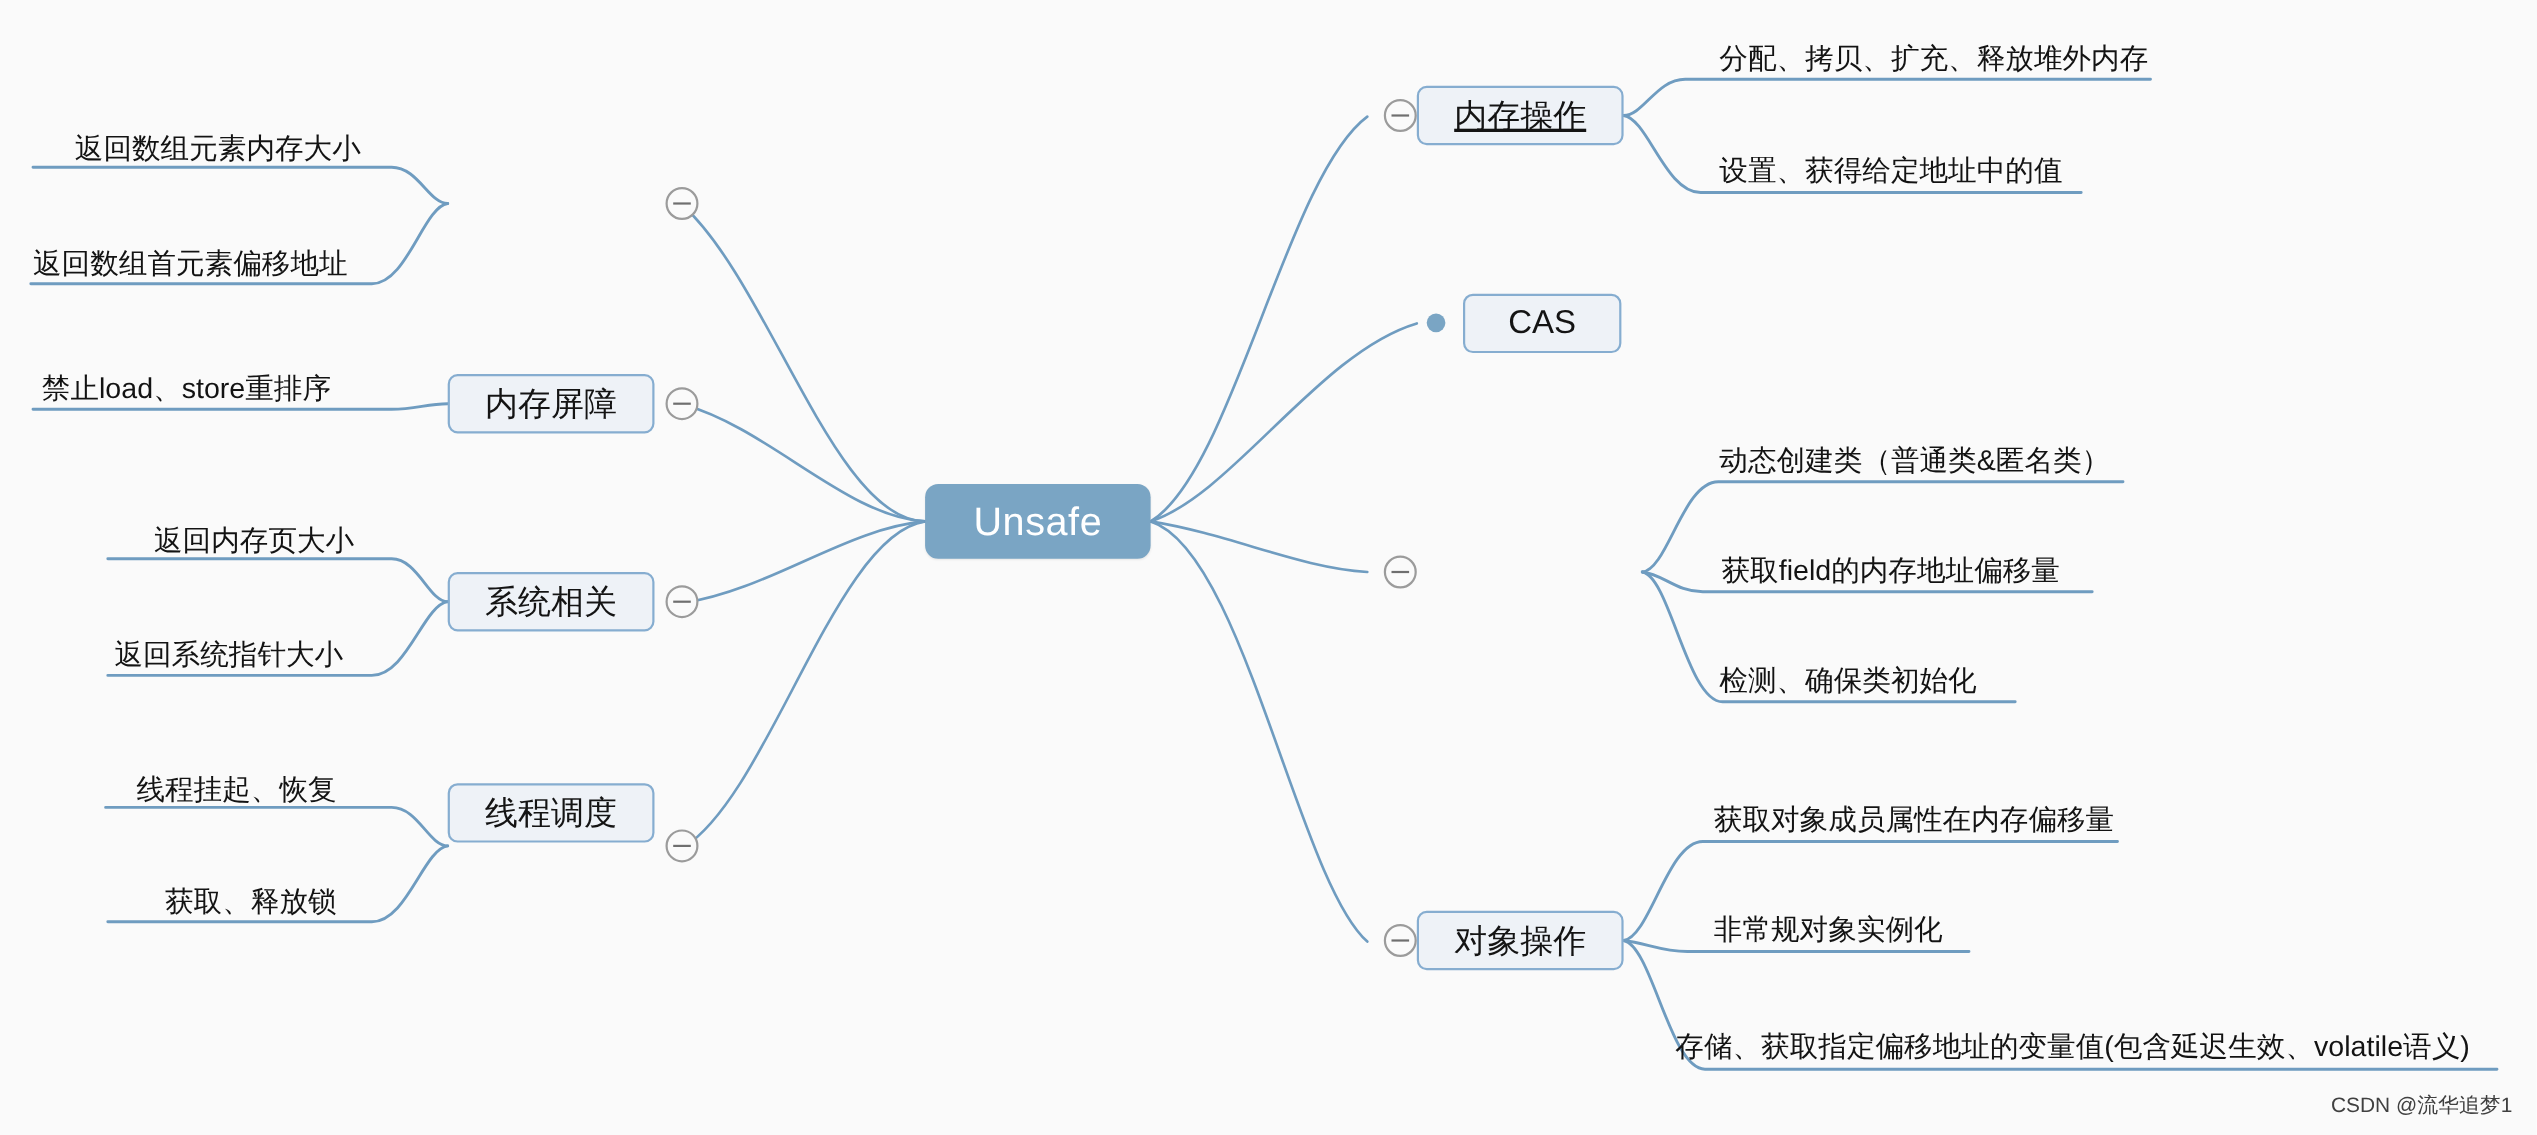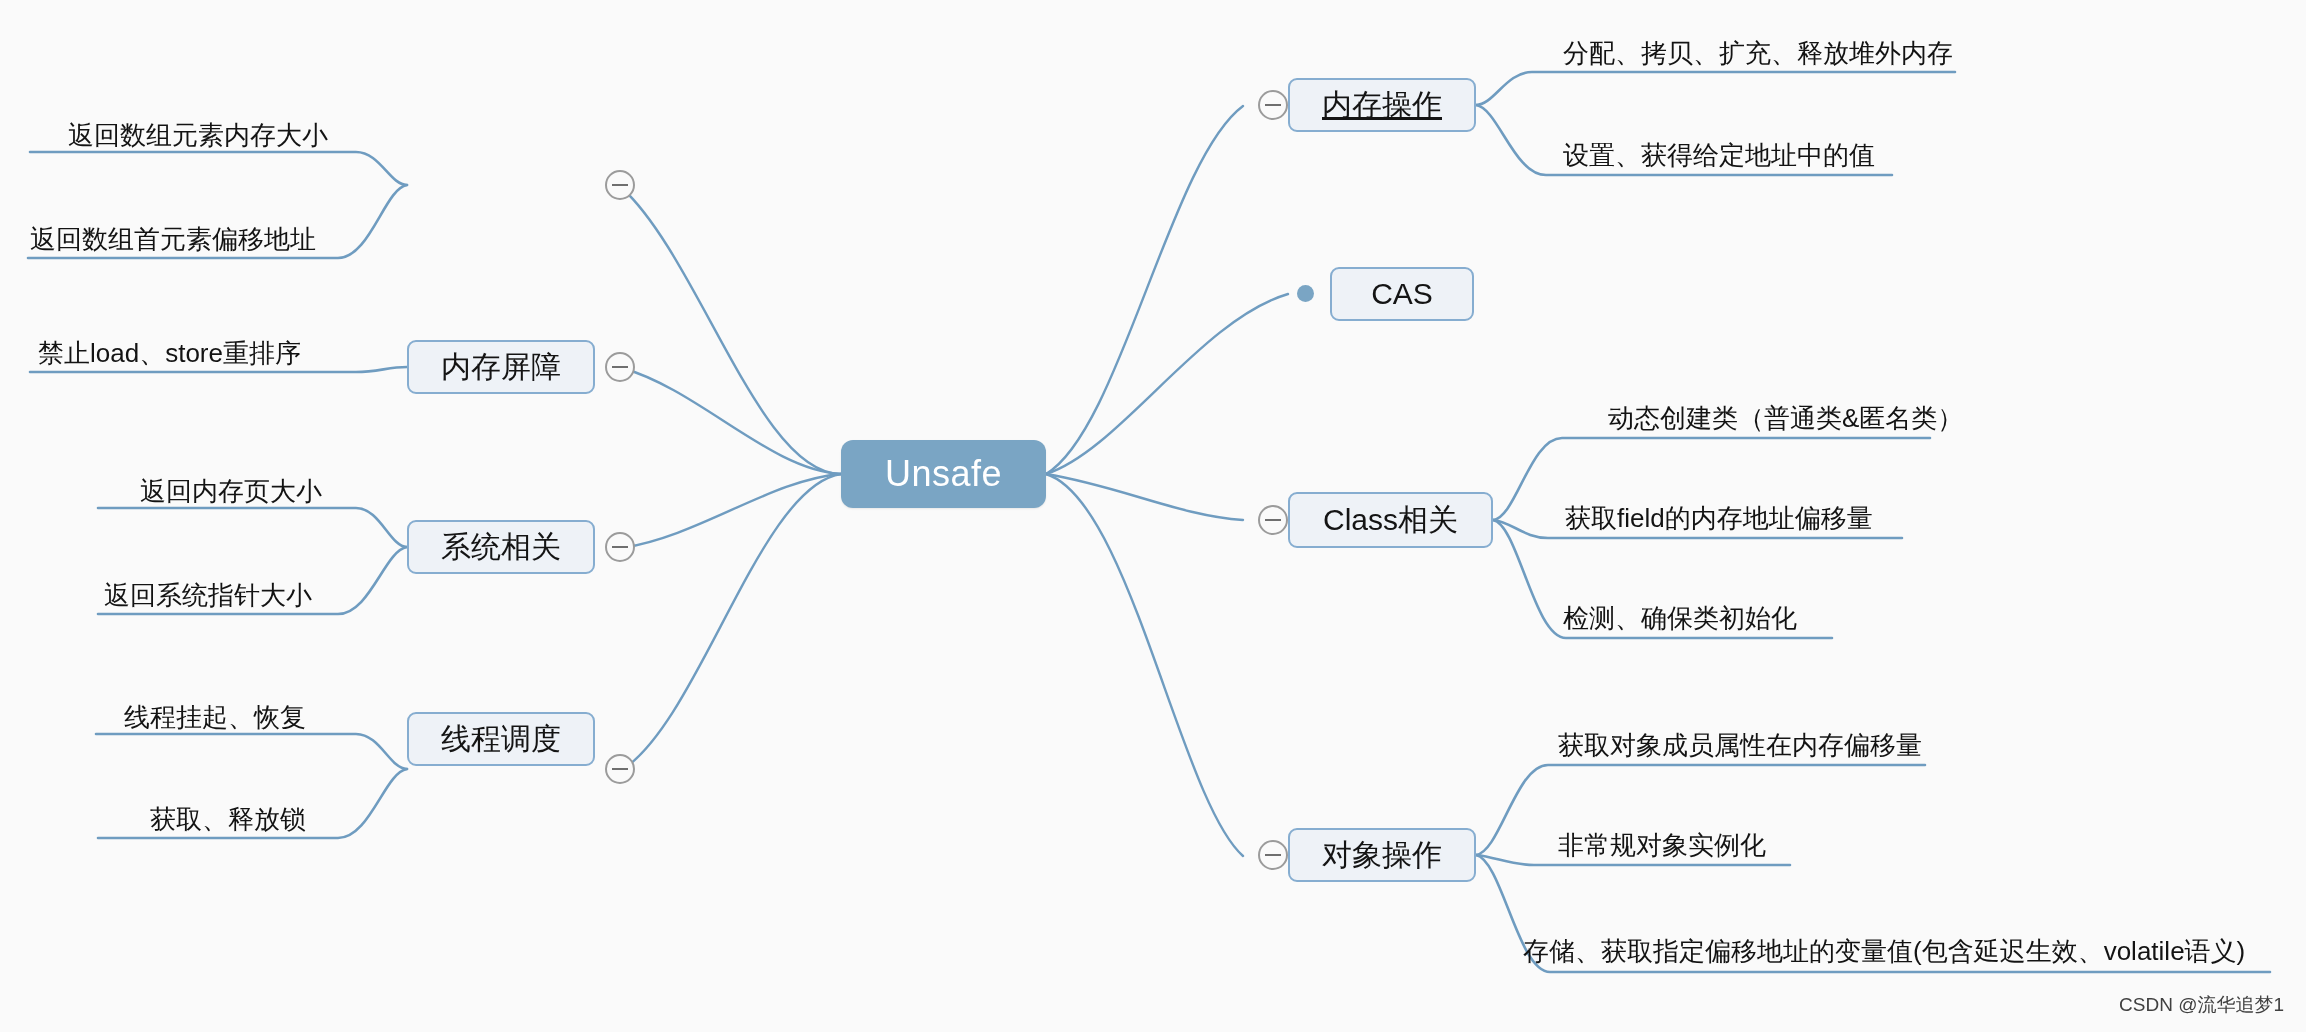--- a/index.html
+++ b/index.html
@@ -156,23 +156,20 @@
   <div class="branch-node" style="left:1288px; top:78px; width:188px; height:54px;text-decoration:underline;">
     <span>内存操作</span>
   </div>
   <div class="toggle" style="left:1258px; top:90px;"></div>
 
   <div class="branch-node" style="left:1330px; top:267px; width:144px; height:54px;">
     <span>CAS</span>
   </div>
   <div class="bullet" style="left:1297px; top:285px;"></div>
 
-  <div class="branch-node" style="left:1288px; top:492px; width:205px; height:56px;">
-    <span>Class相关</span>
-  </div>
   <div class="toggle" style="left:1258px; top:505px;"></div>
 
   <div class="branch-node" style="left:1288px; top:828px; width:188px; height:54px;">
     <span>对象操作</span>
   </div>
   <div class="toggle" style="left:1258px; top:840px;"></div>
 
   <div class="leaf left" style="left:68px; top:122px;">返回数组元素内存大小</div>
   <div class="leaf left" style="left:30px; top:226px;">返回数组首元素偏移地址</div>
 
@@ -180,21 +177,21 @@
 
   <div class="leaf left" style="left:140px; top:478px;">返回内存页大小</div>
   <div class="leaf left" style="left:104px; top:582px;">返回系统指针大小</div>
 
   <div class="leaf left" style="left:124px; top:704px;">线程挂起、恢复</div>
   <div class="leaf left" style="left:150px; top:806px;">获取、释放锁</div>
 
   <div class="leaf right" style="left:1563px; top:40px;">分配、拷贝、扩充、释放堆外内存</div>
   <div class="leaf right" style="left:1563px; top:142px;">设置、获得给定地址中的值</div>
 
-  <div class="leaf right" style="left:1563px; top:405px;margin-left:45px;">动态创建类（普通类&amp;匿名类）</div>
+  <div class="leaf right" style="left:1563px; top:405px;">动态创建类（普通类&amp;匿名类）</div>
   <div class="leaf right" style="left:1565px; top:505px;">获取field的内存地址偏移量</div>
   <div class="leaf right" style="left:1563px; top:605px;">检测、确保类初始化</div>
 
   <div class="leaf right" style="left:1558px; top:732px;">获取对象成员属性在内存偏移量</div>
   <div class="leaf right" style="left:1558px; top:832px;">非常规对象实例化</div>
   <div class="leaf right" style="left:1523px; top:938px;">存储、获取指定偏移地址的变量值(包含延迟生效、volatile语义)</div>
 
   <div class="watermark">CSDN @流华追梦1</div>
 
 </div>

